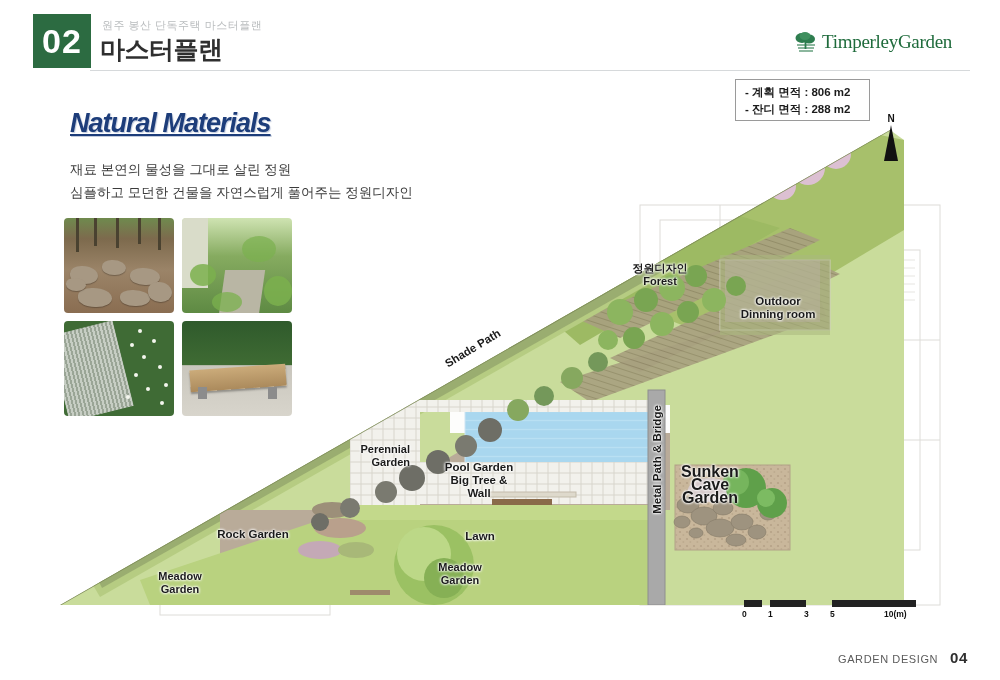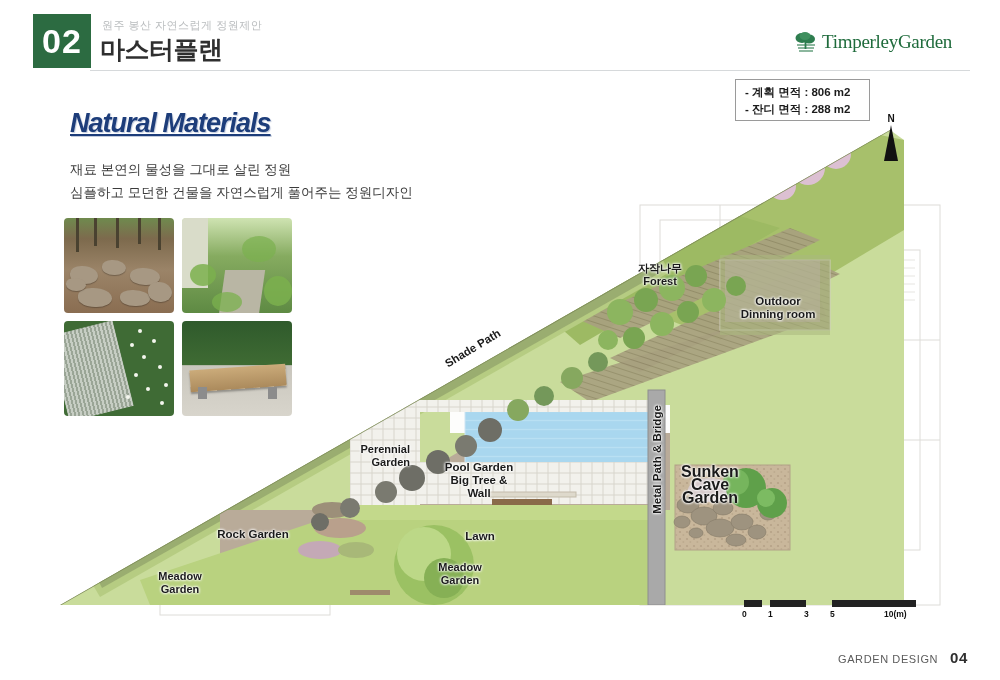--- a/index.html
+++ b/index.html
@@ -117,21 +117,21 @@
   
   .footer { position: absolute; right: 32px; bottom: 14px; font-size: 11px; color: #5b5b5b; letter-spacing: .6px; }
   .footer b { font-size: 15px; color: #2f2f2f; margin-left: 12px; }
 </style>
 </head>
 <body>
 
 <div id="slide">
 
   <div class="hdr-num">02</div>
-  <div class="hdr-sub">원주 봉산 자연스럽게 정원제안</div>
+  <div class="hdr-sub">원주 봉산 단독주택 마스터플랜</div>
   <div class="hdr-title">마스터플랜</div>
   <div class="hdr-rule"></div>
 
   <div class="logo">
     <svg width="26" height="22" viewBox="0 0 26 22">
       <ellipse cx="9" cy="7" rx="6.5" ry="5" fill="#2e7d4f"></ellipse>
       <ellipse cx="16" cy="8" rx="6" ry="4.6" fill="#2e7d4f"></ellipse>
       <ellipse cx="12" cy="5" rx="5.5" ry="4" fill="#3f8f5e"></ellipse>
       <rect x="11.6" y="10" width="1.8" height="8" fill="#2e7d4f"></rect>
       <g stroke="#2e7d4f" stroke-width="1.1">
@@ -403,21 +403,21 @@
           <rect x="470" y="382" width="86" height="5" fill="#ded9cc" stroke="#c3bcab"></rect>
           <rect x="472" y="389" width="60" height="6" fill="#8a6a4a"></rect>
           <rect x="330" y="480" width="40" height="5" fill="#9e8a6c"></rect>
         </g>
 
         <polyline points="40,495 870,20" fill="none" stroke="#7e8a5c" stroke-width="1.4"></polyline>
         <line x1="38" y1="498" x2="884" y2="498" stroke="#bfbfbf" stroke-width="1.2"></line>
       </g>
     </svg>
 
-    <div class="lbl" style="left:600px;top:152px;width:80px;font-size:11px;">자작나무
+    <div class="lbl" style="left:600px;top:152px;width:80px;font-size:11px;">정원디자인
 Forest</div>
     <div class="lbl" style="left:702px;top:164px;width:112px;font-size:11.5px;margin-top:21px;">Outdoor
 Dinning room</div>
     <div class="lbl" style="left:408px;top:232px;width:90px;font-size:11.5px;transform:rotate(-31deg);">Shade Path</div>
     <div class="lbl" style="left:316px;top:333px;width:74px;font-size:11px;text-align:right;">Perennial
 Garden</div>
     <div class="lbl" style="left:407px;top:351px;width:104px;font-size:11.5px;">Pool  Garden
 Big Tree &amp;
 Wall</div>
     <div class="lbl" style="left:567px;top:343px;width:140px;font-size:11.5px;transform:rotate(-90deg);">Metal Path &amp; Bridge</div>

